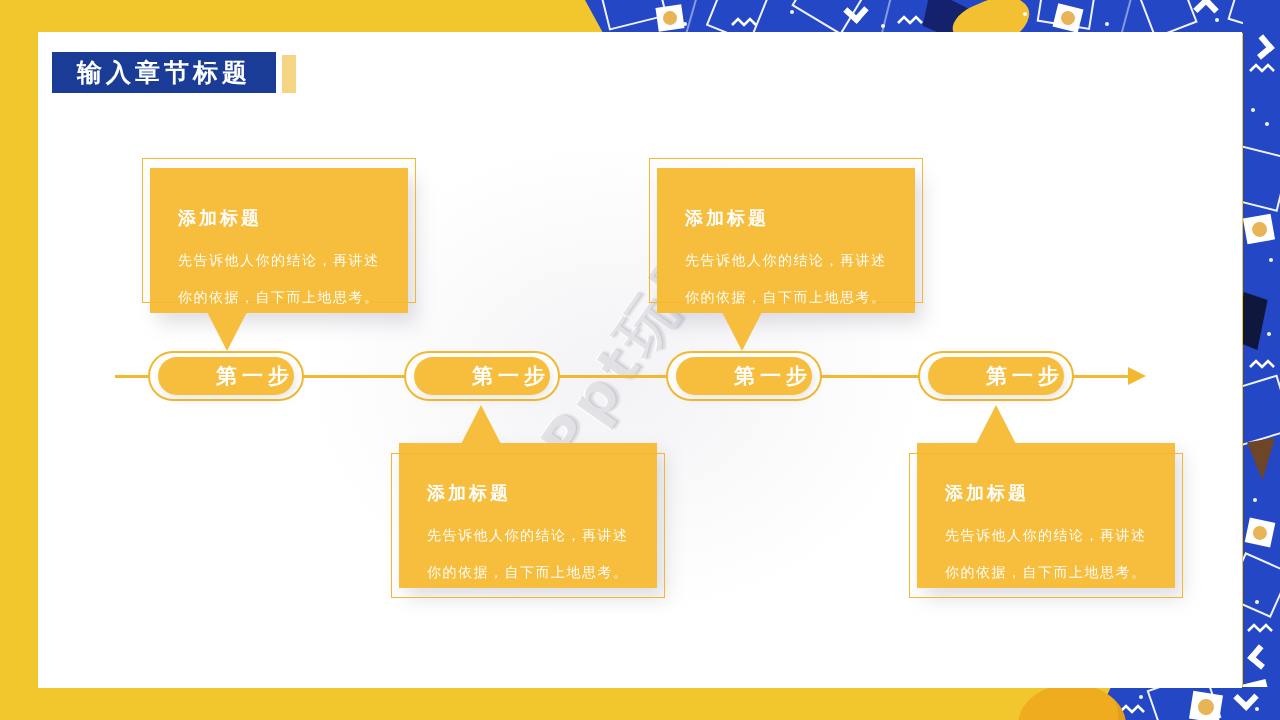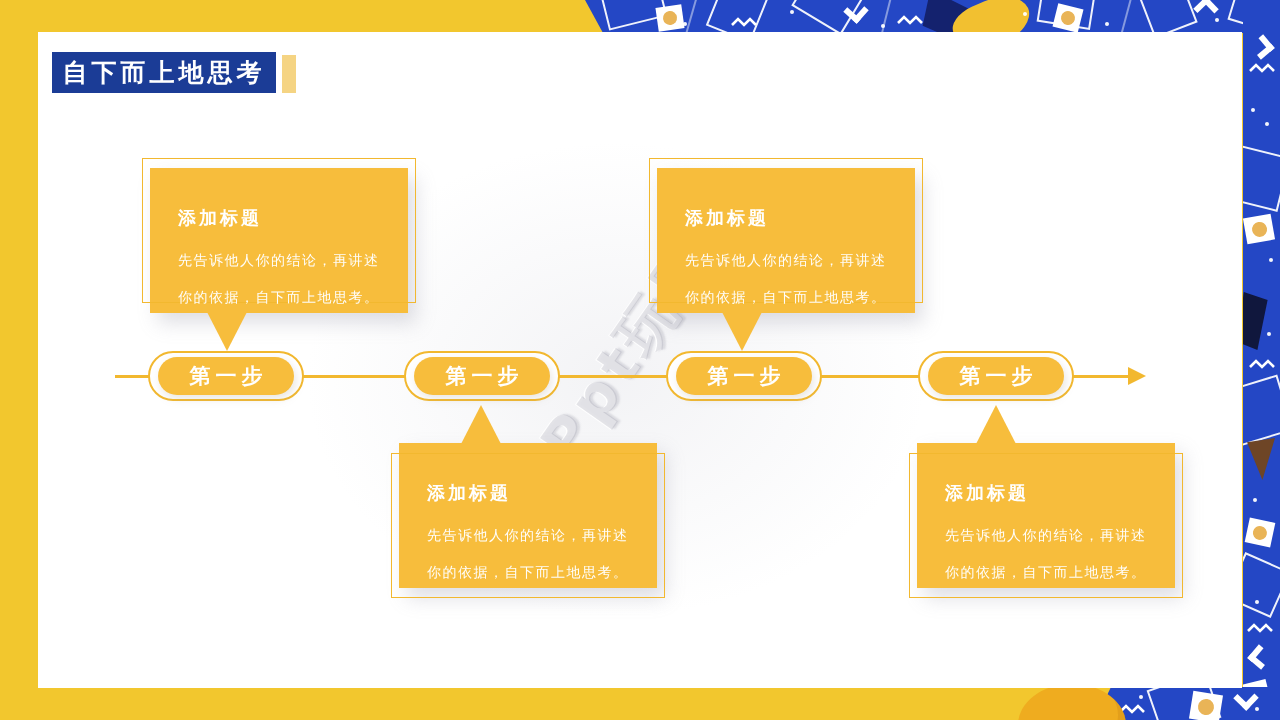--- a/index.html
+++ b/index.html
@@ -45,21 +45,21 @@
   .watermark span { font-size:58px; font-weight:bold; letter-spacing:6px; white-space:nowrap;
                color:rgba(168,170,182,.30); text-shadow:-1px -1px 0 rgba(255,255,255,.85), 2px 2px 2px rgba(140,140,155,.25); }
 
   
   .tl-line  { position:absolute; left:115px; top:375px; width:1016px; height:3px; background:#F2B82F; }
   .tl-arrow { position:absolute; left:1128px; top:367px; width:0; height:0;
               border-left:18px solid #F2B82F; border-top:9px solid transparent; border-bottom:9px solid transparent; }
   .ring { position:absolute; top:351px; width:156px; height:50px; background:#fff;
           border:2px solid #F2B82F; border-radius:26px; }
   .pill { position:absolute; top:357px; width:136px; height:38px; background:#F7BD3C; border-radius:20px;
-          display:flex; align-items:center; justify-content:center;
+          display:flex; align-items:center; justify-content:flex-end;
           color:#fff; font-size:21px; font-weight:bold; letter-spacing:5px; text-indent:5px;
           box-shadow:2px 4px 8px rgba(170,160,140,.25); }
 
   
   .callout { position:absolute; width:258px; height:145px; background:#F7BD3C;
              box-shadow:8px 10px 18px rgba(150,150,165,.30); }
   .callout::before { content:""; position:absolute; border:1.5px solid #F2B82F; left:-8px; right:-8px; }
   .callout.top::before    { top:-10px; bottom:10px; }
   .callout.bottom::before { top:10px;  bottom:-10px; }
   .tail { position:absolute; width:40px; height:39px; background:#F7BD3C; }
@@ -153,21 +153,21 @@
     <div class="pchev" style="left:142px; top:2px; transform:rotate(-46deg);"></div>
     <div class="pdot" style="left:44px; top:8px;"></div>
     <div class="pdot" style="left:160px; top:20px;"></div>
   </div>
 
   <div class="balloon"></div>
 
   <div class="slide">
 
     <div class="badge" style="left:14px; top:20px;">
-      <span>自下而上地思考</span>
+      <span>输入章节标题</span>
     </div>
     <div class="badge-bar" style="left:244px; top:23px;"></div>
 
     <div class="watermark" style="left:442px; top:188px;">
       <span>Ppt玩园</span>
     </div>
 
     <div class="tl-line" style="left:77px; top:343px; width:1016px;"></div>
     <div class="tl-arrow" style="left:1090px; top:335px;"></div>
 

